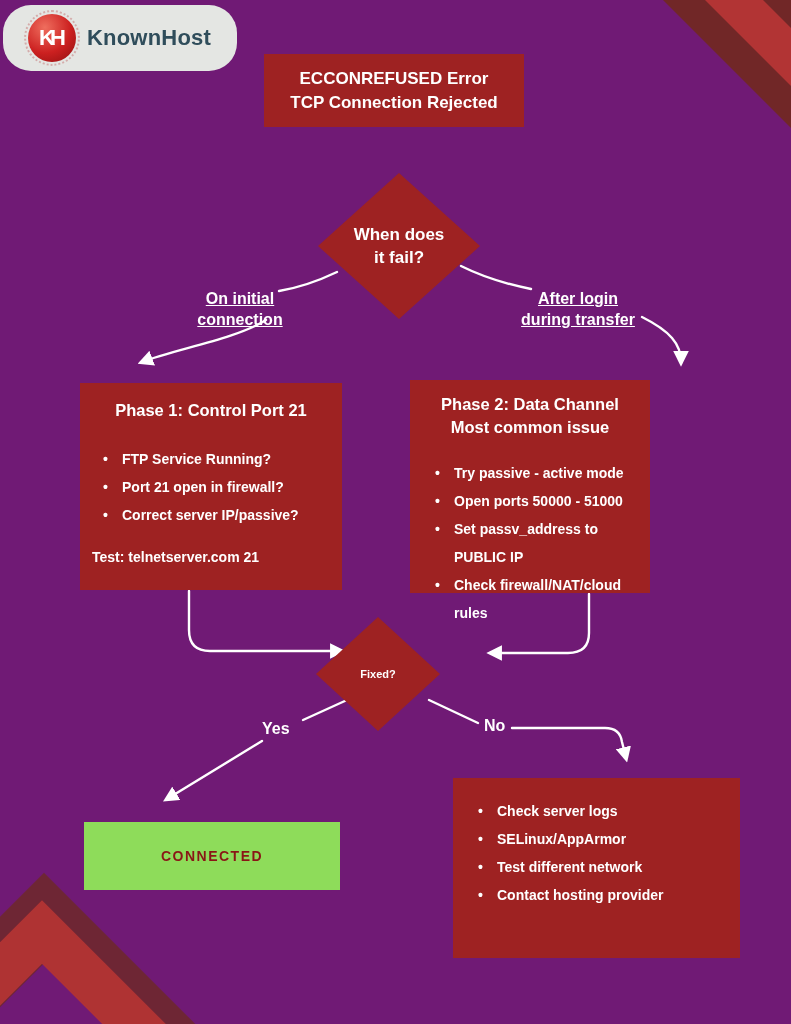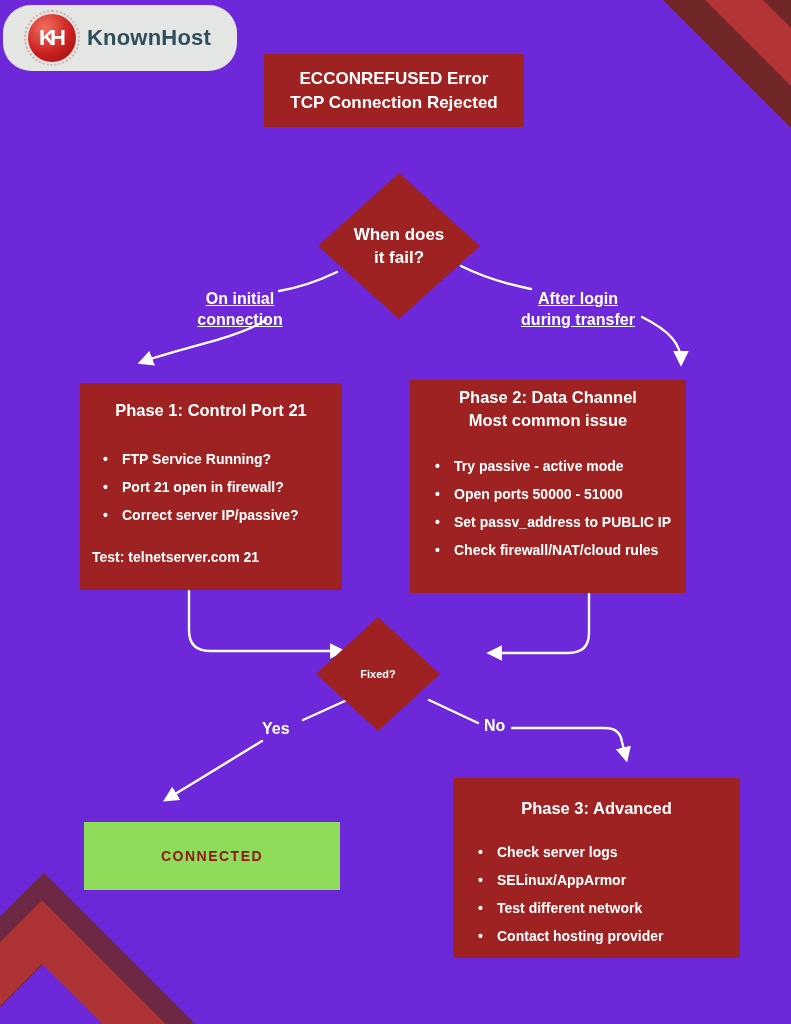--- a/index.html
+++ b/index.html
@@ -1,19 +1,19 @@
 <!DOCTYPE html>
 <html><head>
 <meta charset="utf-8">
 <style>
   * { box-sizing: border-box; margin: 0; padding: 0; }
   html,body { background:#141318; }
   .canvas {
     position: relative; width: 791px; height: 1024px;
-    background: #6d28d9; overflow: hidden;
+    background: #701a75; overflow: hidden;
     font-family: "Liberation Sans", sans-serif;
   }
   svg.layer { position:absolute; left:0; top:0; width:791px; height:1024px; }
 
   
   .logo-pill { position:absolute; left:3px; top:5px; width:234px; height:66px;
     background:#e4e6e3; border-radius:28px; z-index:5; }
   .logo-mark { position:absolute; left:25px; top:9px; width:48px; height:48px; border-radius:50%;
     background: radial-gradient(circle at 35% 28%, #ef6e5e 0%, #cc2020 55%, #941111 95%);
     color:#fff; display:flex; align-items:center; justify-content:center;
@@ -34,21 +34,21 @@
   .d2 { left:316px; top:617px; width:124px; height:114px; font-size:11px; }
 
   .branch-label { position:absolute; color:#fff; font-weight:bold; font-size:16px;
     line-height:21px; text-align:center; z-index:3;text-decoration:underline; }
   .bl-left  { left:172px; top:288px; width:136px; }
   .bl-right { left:500px; top:288px; width:156px; }
 
   .panel { padding:16px 12px; }
   .panel-title { text-align:center; font-size:16.5px; line-height:23px; }
   .p1 { left:80px;  top:383px; width:262px; height:207px; }
-  .p2 { left:410px; top:380px; width:276px; height:213px; padding:6px 14px; }
+  .p2 { left:410px; top:380px; width:240px; height:213px; padding:13px 14px; }
   .p3 { left:453px; top:778px; width:287px; height:180px; padding:19px 14px; }
   .p1 .panel-title { margin-bottom:23px; }
   .p2 .panel-title { margin-bottom:20px; }
   .p3 .panel-title { margin-bottom:18px; }
   .bullets { list-style:none; font-size:14px; line-height:28px; }
   .bullets li { position:relative; padding-left:30px; }
   .bullets li::before { content:"\2022"; position:absolute; left:11px; }
   .panel-note { margin-top:20px; font-size:14px; }
 
   .edge-label { position:absolute; color:#fff; font-weight:bold; font-size:16px; z-index:3; }
@@ -143,21 +143,20 @@
   <div class="redbox diamond d2">
     <div>Fixed?</div>
   </div>
 
   <div class="edge-label lbl-yes">Yes</div>
   <div class="edge-label lbl-no">No</div>
 
   <div class="connected">CONNECTED</div>
 
   <div class="redbox panel p3">
-    <div class="panel-title">Phase 3:  Advanced</div>
     <ul class="bullets">
       <li>Check server logs</li>
       <li>SELinux/AppArmor</li>
       <li>Test different network</li>
       <li>Contact hosting provider</li>
     </ul>
   </div>
 
 </div>
 

